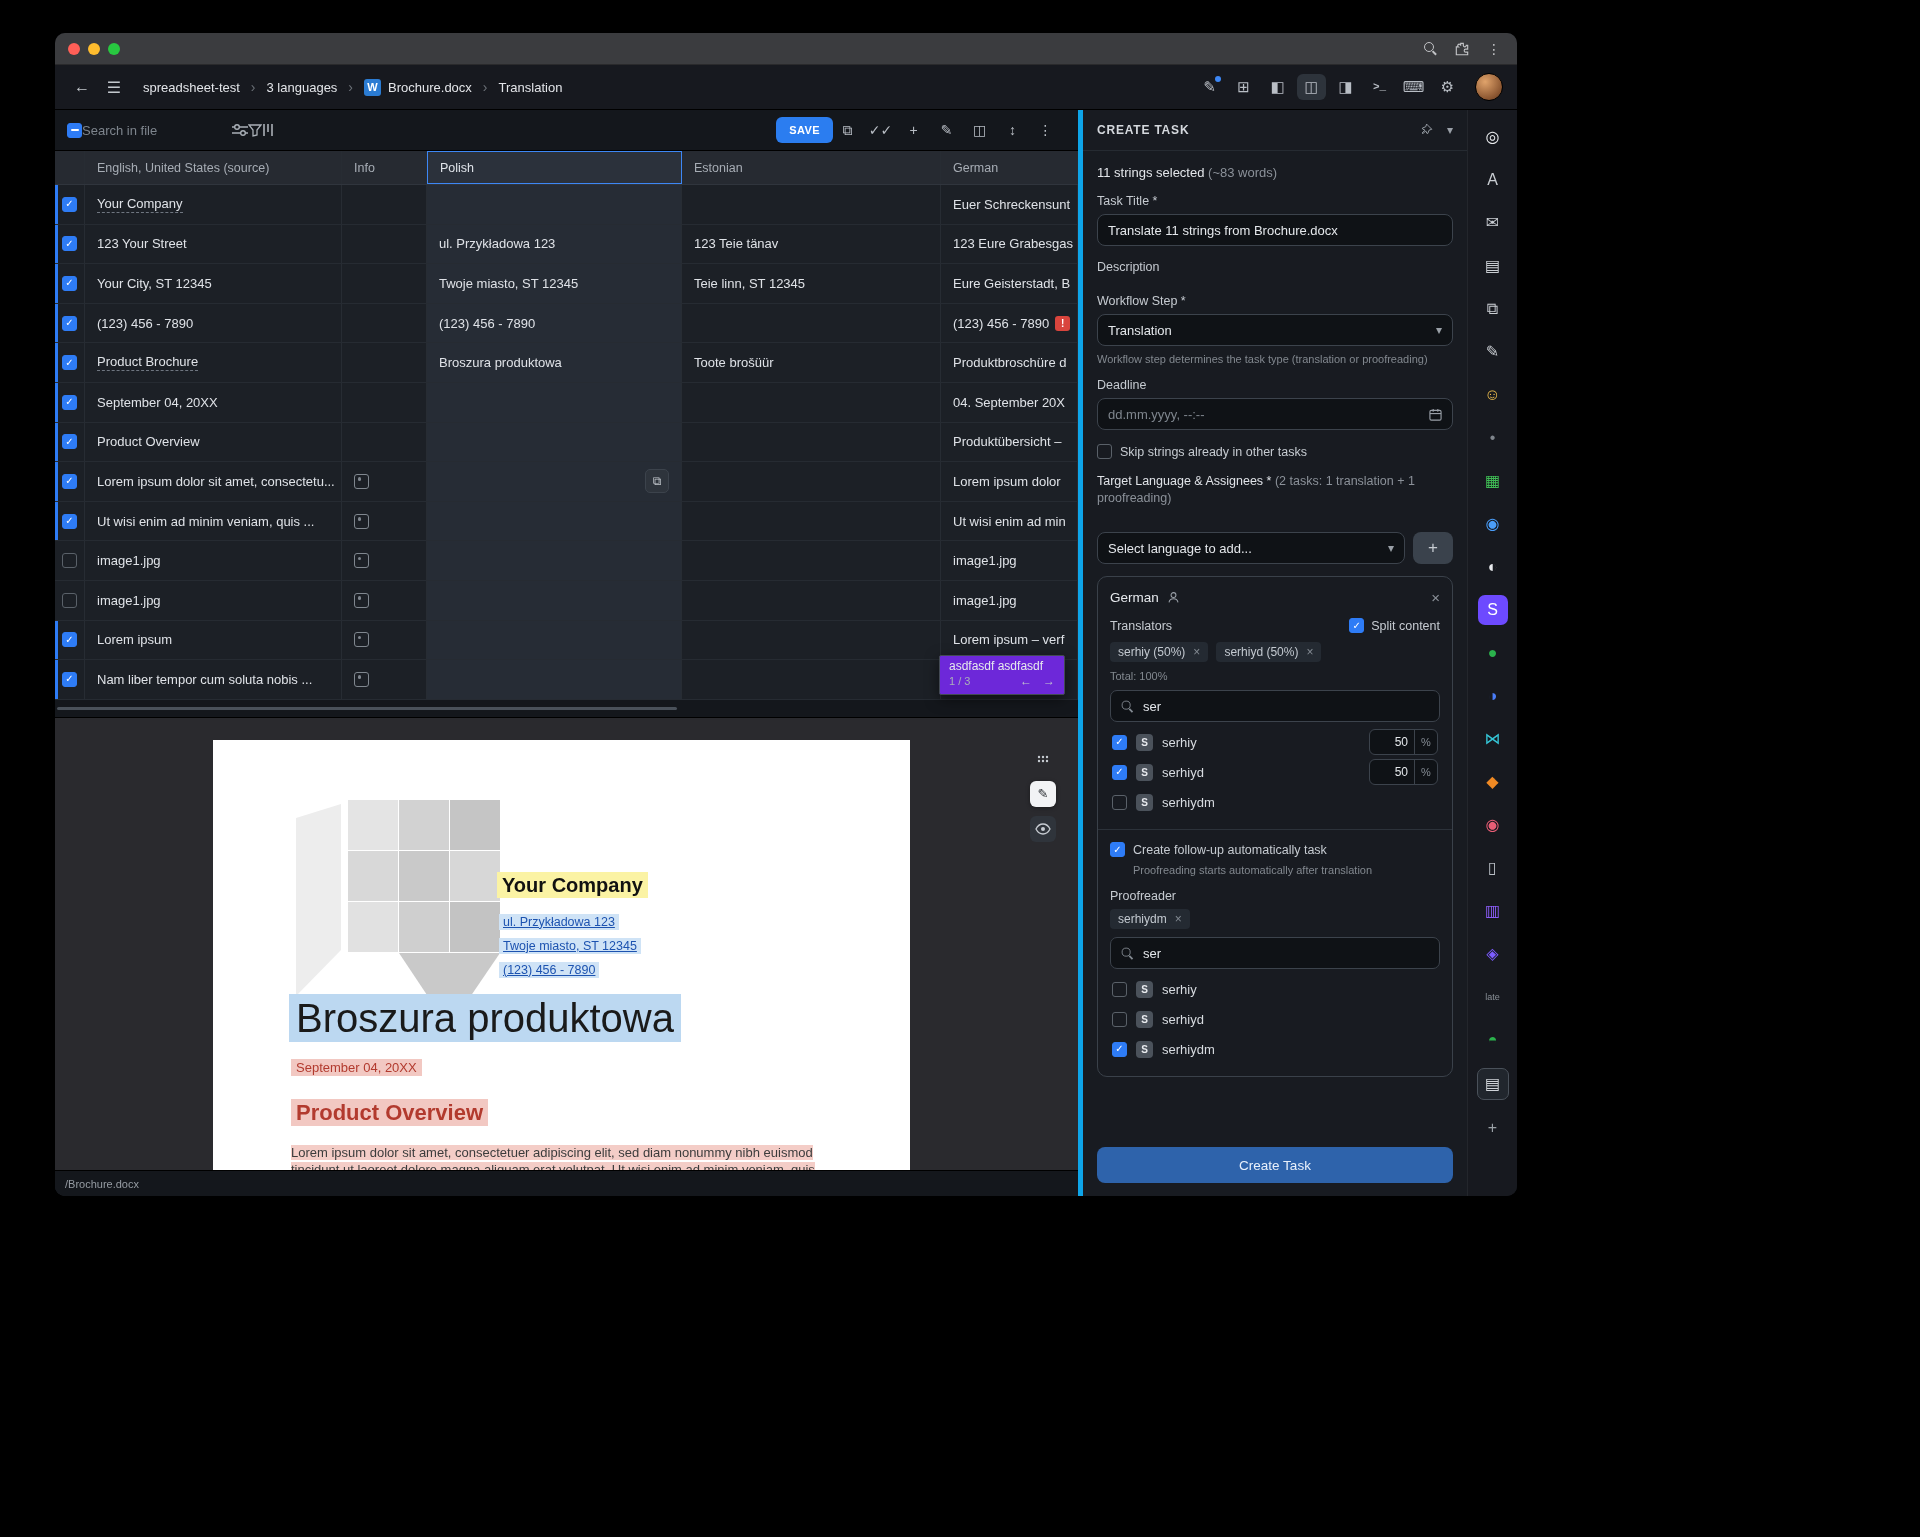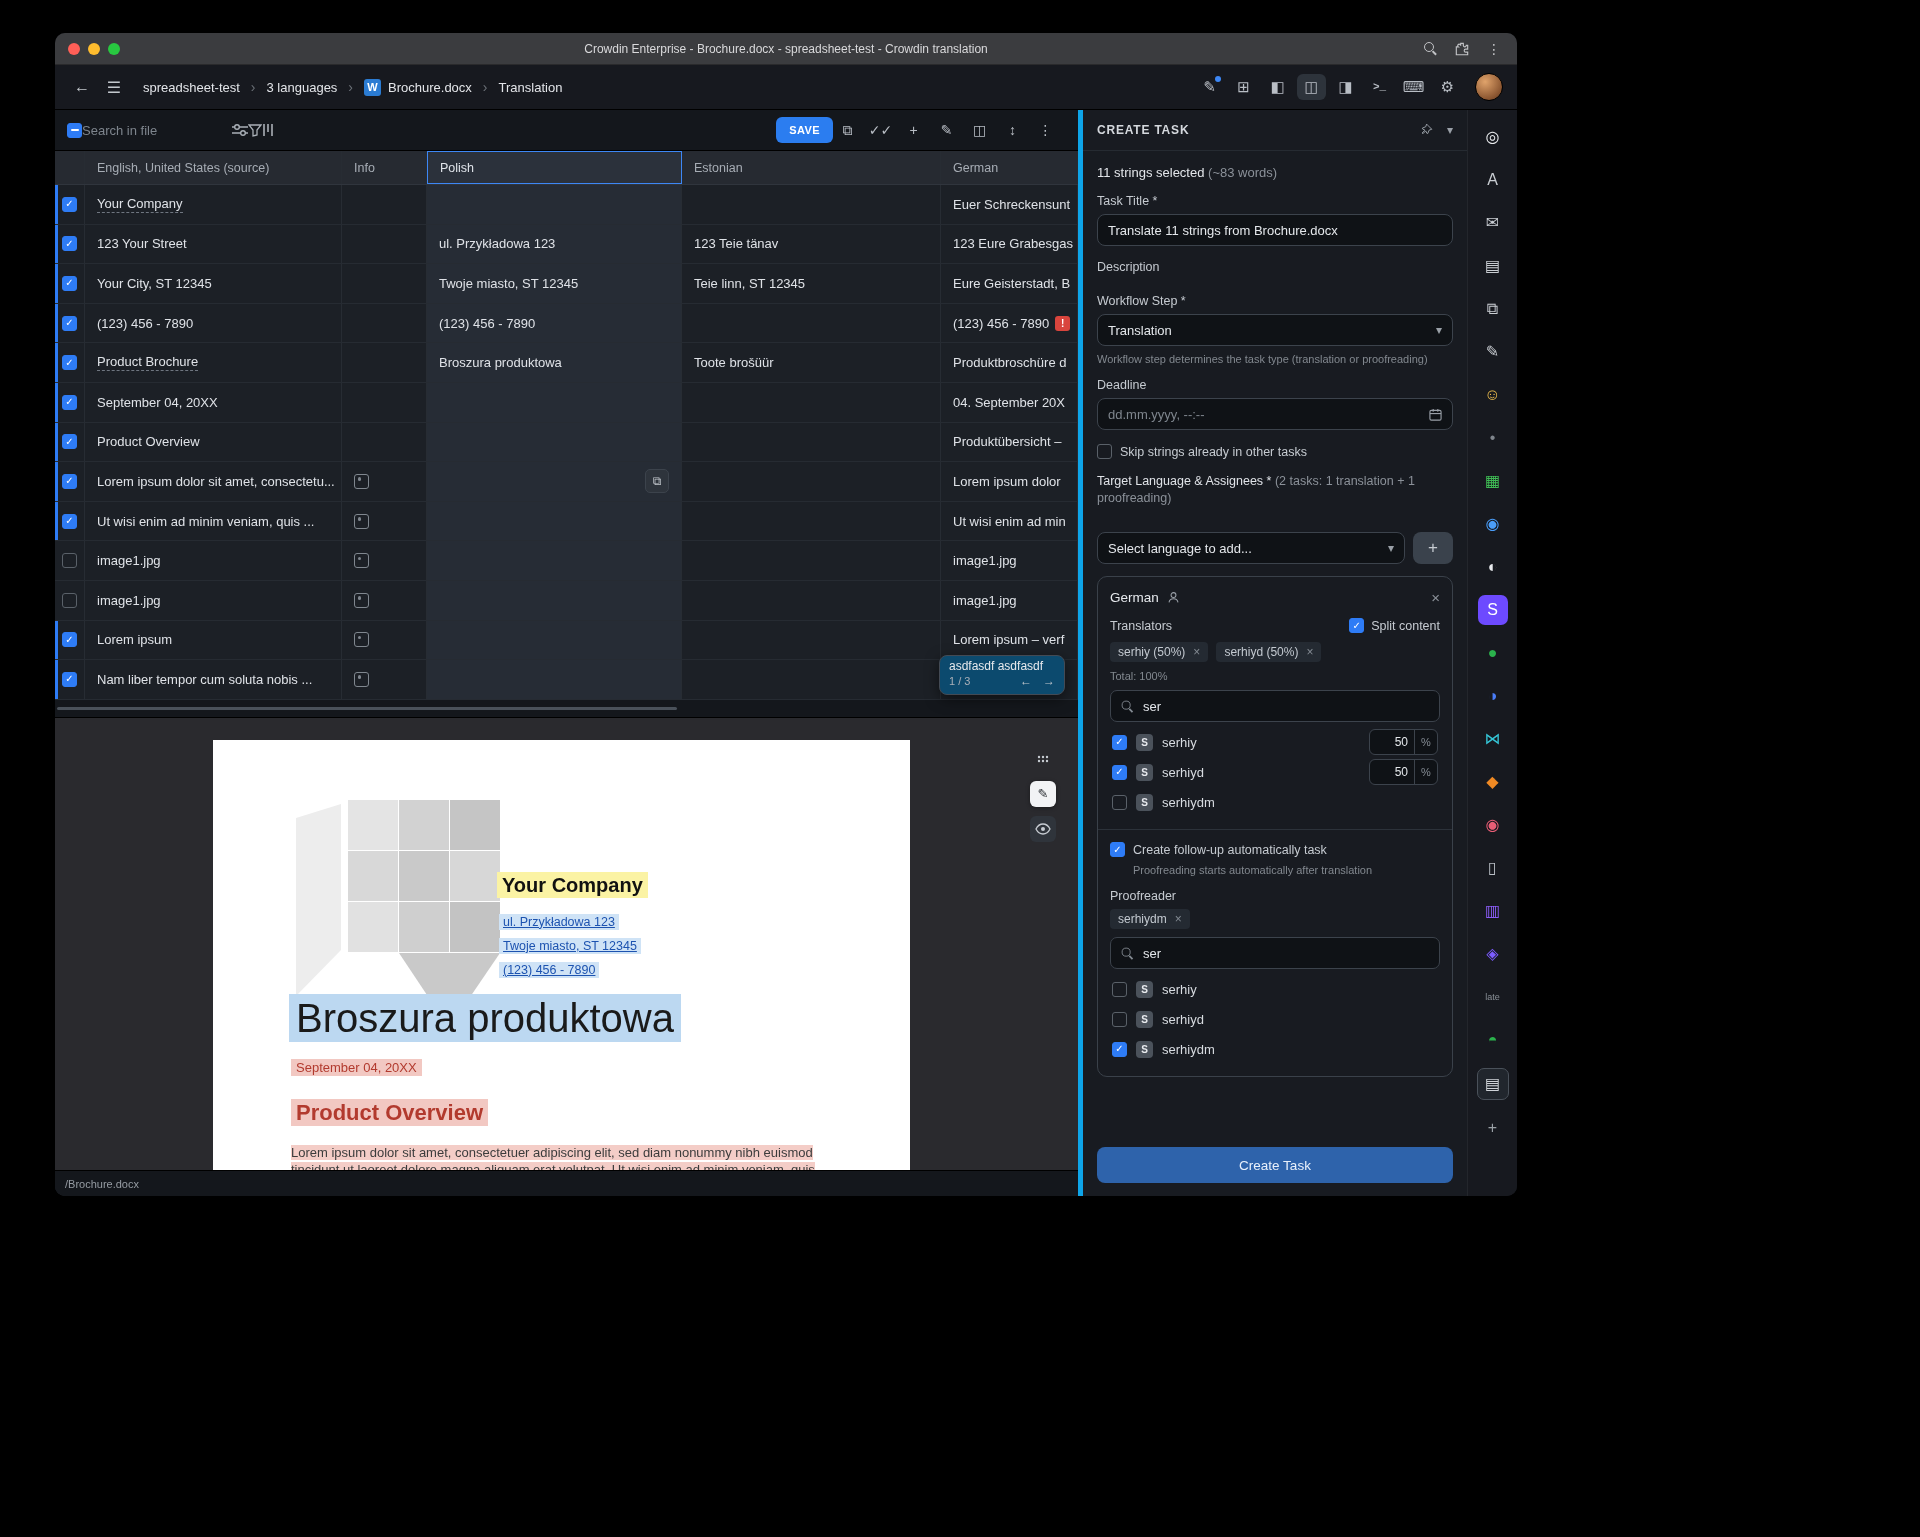--- a/index.html
+++ b/index.html
@@ -61,21 +61,21 @@
   .grow.sel::before{content:'';position:absolute;left:0;top:0;bottom:0;width:3px;background:#2e7cf6;z-index:1}
   .gc{display:flex;align-items:center;padding:0 12px;border-right:1px solid #272c33;overflow:hidden;white-space:nowrap;font-size:13px;color:#dfe2e7;min-width:0}
   .c-check{justify-content:center;padding:0}
   .c-pl{background:#262c35}
   .dotted{border-bottom:1px dashed #6f7680;padding-bottom:1px}
   .imgicon{width:15px;height:15px;border:1.5px solid #80878f;border-radius:3px;position:relative;box-sizing:border-box;flex:none}
   .imgicon::after{content:'';position:absolute;left:2.5px;top:2.5px;width:3.5px;height:3.5px;border-radius:50%;background:#80878f}
   .copybtn{margin-left:auto;width:22px;height:22px;background:#2e343c;border:1px solid #3c434c;border-radius:5px;color:#c3c8ce;display:flex;align-items:center;justify-content:center;font-size:12px;flex:none}
   .flagicon{margin-left:6px;width:15px;height:15px;border-radius:3px;background:#d9453d;color:#fff;font-size:10px;font-weight:bold;display:flex;align-items:center;justify-content:center;flex:none}
 
-  .cell-overlay{position:absolute;left:884px;top:545px;width:126px;height:40px;background:#0c4a6e;border:1px solid #434a54;border-radius:8px;box-shadow:0 4px 14px rgba(0,0,0,.5);z-index:6;padding:3px 9px;box-sizing:border-box}
+  .cell-overlay{position:absolute;left:884px;top:545px;width:126px;height:40px;background:#6d28d9;border:1px solid #434a54;border-radius:2px;box-shadow:0 4px 14px rgba(0,0,0,.5);z-index:6;padding:3px 9px;box-sizing:border-box}
   .ov-text{font-size:12px;color:#e6e9ed;line-height:15px;white-space:nowrap;overflow:hidden}
   .ov-pager{display:flex;align-items:center;font-size:11px;color:#aab0b8;line-height:15px}
   .ov-arrows{margin-left:auto;display:flex;gap:11px;color:#c3c8ce;font-size:12px}
 
   .hscroll{height:17px;background:#14171c;position:relative;border-bottom:1px solid #000;flex:none}
   .hthumb{position:absolute;left:2px;top:7px;width:620px;height:3px;background:#4a515a;border-radius:2px}
 
   
   .preview{flex:1;background:#2a2a2e;position:relative;overflow:hidden}
   .page{position:absolute;left:158px;top:22px;width:697px;height:640px;background:#fff}
@@ -157,21 +157,20 @@
 <body>
 
 <div class="window">
 
   <div class="titlebar">
     <div class="lights">
       <span class="light r"></span>
       <span class="light y"></span>
       <span class="light g"></span>
     </div>
-    <div class="wtitle">Crowdin Enterprise - Brochure.docx - spreadsheet-test - Crowdin translation</div>
     <div class="tb-icons">
       <span class="mag"></span>
       <svg width="14" height="14" viewBox="0 0 16 16">
           <path d="M6.5 1.5h3v2.3a1.7 1.7 0 1 0 3.4 0h1.6v4.4h-2.3a1.7 1.7 0 1 0 0 3.4h2.3v3H1.5v-9h2.3a1.7 1.7 0 1 1 2.7-1.4z" fill="none" stroke="#c2c3c6" stroke-width="1.3"></path>
         </svg>
       <span>⋮</span>
     </div>
   </div>
 
   <div class="appheader">

